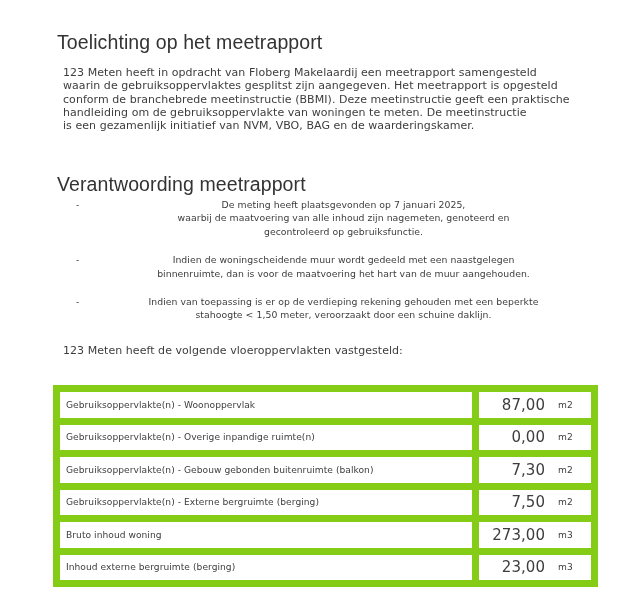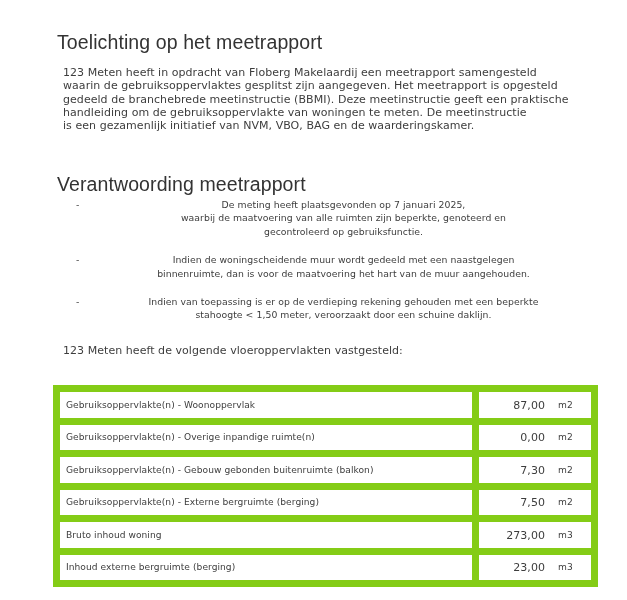--- a/index.html
+++ b/index.html
@@ -103,21 +103,21 @@
   .cell-value {
     width: 112px;
     border-left: 1px solid #4a4a4a !important;
     position: relative;
   }
   .value-num {
     position: absolute;
     right: 46px;
     top: 50%;
     transform: translateY(-50%);
-    font-size: 11px;
+    font-size: 15px;
     color: #3d3d3d;
     white-space: nowrap;
   }
   .value-unit {
     position: absolute;
     left: 79px;
     top: 50%;
     transform: translateY(-50%);
     font-size: 9.1px;
     color: #3d3d3d;
@@ -127,32 +127,32 @@
 </head>
 <body>
 
 <div class="page">
 
   <h1 class="h1" id="heading-main">Toelichting op het meetrapport</h1>
 
   <div class="para" id="intro-paragraph">
       <span class="para-line">123 Meten heeft in opdracht van Floberg Makelaardij een meetrapport samengesteld</span>
       <span class="para-line">waarin de gebruiksoppervlaktes gesplitst zijn aangegeven. Het meetrapport is opgesteld</span>
-      <span class="para-line">gedeeld de branchebrede meetinstructie (BBMI). Deze meetinstructie geeft een praktische</span>
+      <span class="para-line">conform de branchebrede meetinstructie (BBMI). Deze meetinstructie geeft een praktische</span>
       <span class="para-line">handleiding om de gebruiksoppervlakte van woningen te meten. De meetinstructie</span>
       <span class="para-line">is een gezamenlijk initiatief van NVM, VBO, BAG en de waarderingskamer.</span>
     </div>
 
   <h1 class="h1" id="heading-second">Verantwoording meetrapport</h1>
 
   <div id="responsibility-list">
       <div class="bullet-item">
         <span class="bullet-dash">-</span>
         <span class="bullet-line">De meting heeft plaatsgevonden op 7 januari 2025,</span>
-        <span class="bullet-line">waarbij de maatvoering van alle ruimten zijn beperkte, genoteerd en</span>
+        <span class="bullet-line">waarbij de maatvoering van alle inhoud zijn nagemeten, genoteerd en</span>
         <span class="bullet-line">gecontroleerd op gebruiksfunctie.</span>
       </div>
       <div class="bullet-item">
         <span class="bullet-dash">-</span>
         <span class="bullet-line">Indien de woningscheidende muur wordt gedeeld met een naastgelegen</span>
         <span class="bullet-line">binnenruimte, dan is voor de maatvoering het hart van de muur aangehouden.</span>
       </div>
       <div class="bullet-item">
         <span class="bullet-dash">-</span>
         <span class="bullet-line">Indien van toepassing is er op de verdieping rekening gehouden met een beperkte</span>

